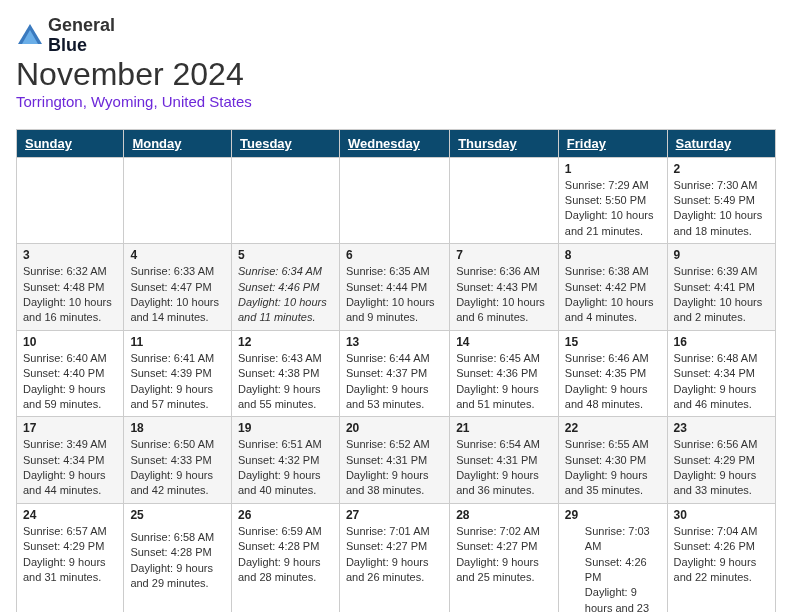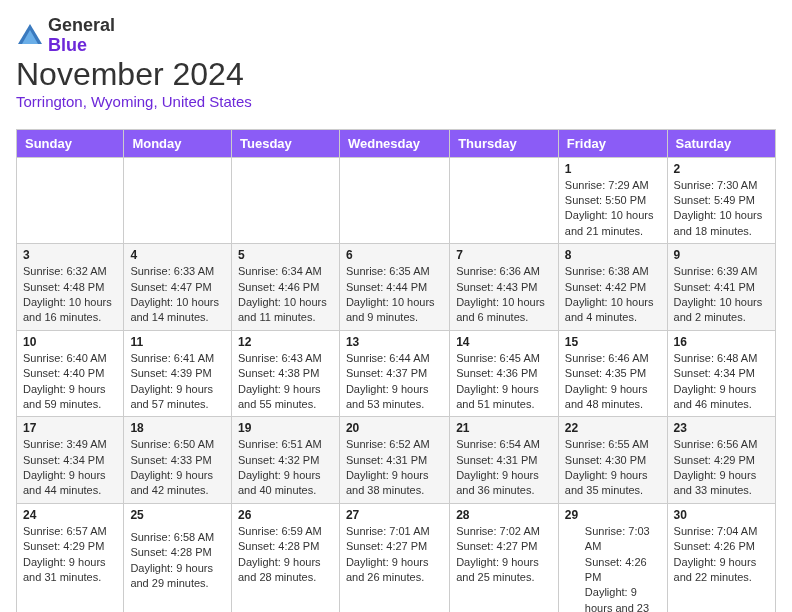--- a/index.html
+++ b/index.html
@@ -27,21 +27,21 @@
       line-height: 1.1;
     }
     .logo-general {
       font-size: 18px;
       font-weight: bold;
       color: #333;
     }
     .logo-blue {
       font-size: 18px;
       font-weight: bold;
-      color: #6d28d9;
+      color: #0f172a;
     }
     .logo-icon {
       width: 28px;
       height: 28px;
       margin-right: 4px;
     }
     .title-area {
     }
     .month-title {
       font-size: 32px;
@@ -50,27 +50,28 @@
     }
     .location {
       font-size: 15px;
       color: #6d28d9;
     }
     .calendar {
       width: 100%;
       border-collapse: collapse;
     }
     .calendar th {
-      background-color: #8b5cf6;
+      background-color: #0c4a6e;
       color: #fff;
       text-align: left;
       padding: 6px 8px;
       font-size: 13px;
       font-weight: bold;
       border: 1px solid #ccc;
+      text-decoration: underline;
     }
     .calendar td {
       vertical-align: top;
       border: 1px solid #ccc;
       padding: 4px 6px;
       width: 113px;
       min-height: 80px;
       font-size: 11px;
       color: #333;
       background: #fff;
@@ -153,21 +154,21 @@
 Daylight: 10 hours and 16 minutes.</div>
         </td>
         <td>
           <div class="day-num">4</div>
           <div class="day-info" style="white-space: pre-line;">Sunrise: 6:33 AM
 Sunset: 4:47 PM
 Daylight: 10 hours and 14 minutes.</div>
         </td>
         <td>
           <div class="day-num">5</div>
-          <div class="day-info" style="white-space: pre-line;">Sunrise: 6:34 AM
+          <div class="day-info" style="white-space: pre-line; font-style: italic;">Sunrise: 6:34 AM
 Sunset: 4:46 PM
 Daylight: 10 hours and 11 minutes.</div>
         </td>
         <td>
           <div class="day-num">6</div>
           <div class="day-info" style="white-space: pre-line;">Sunrise: 6:35 AM
 Sunset: 4:44 PM
 Daylight: 10 hours and 9 minutes.</div>
         </td>
         <td>

